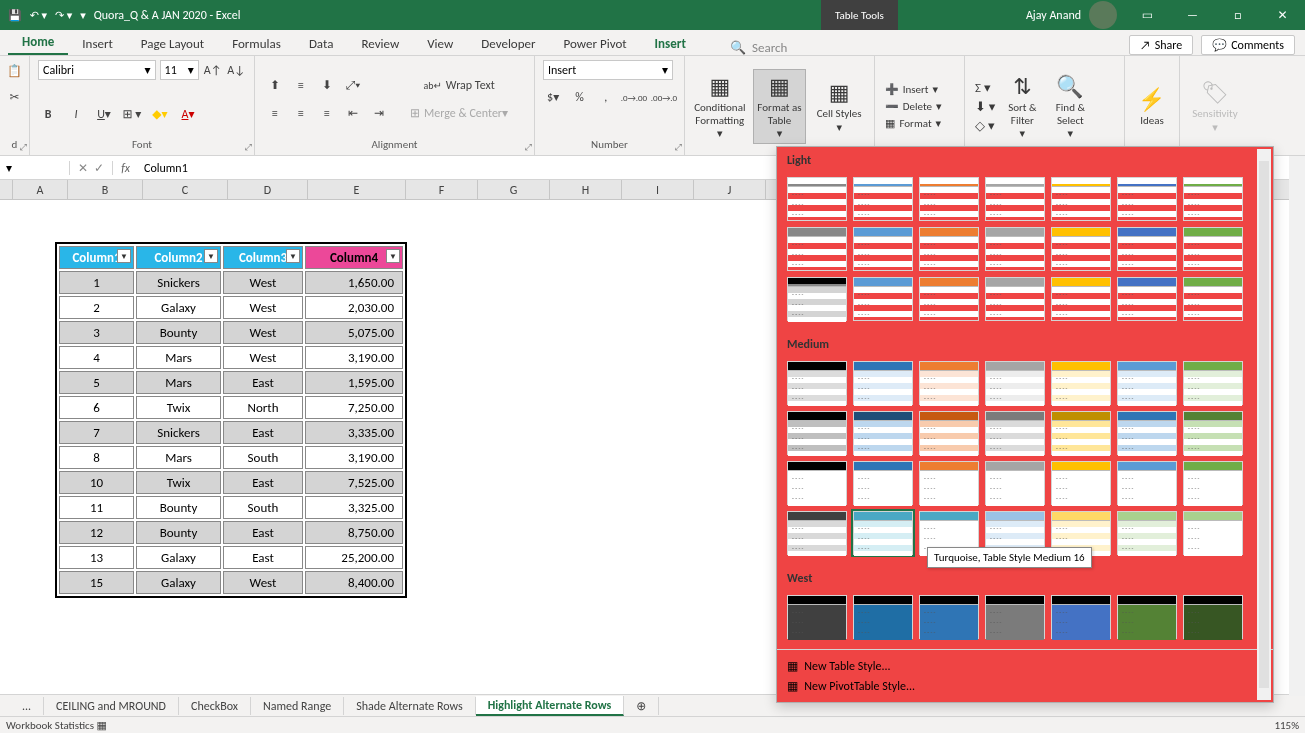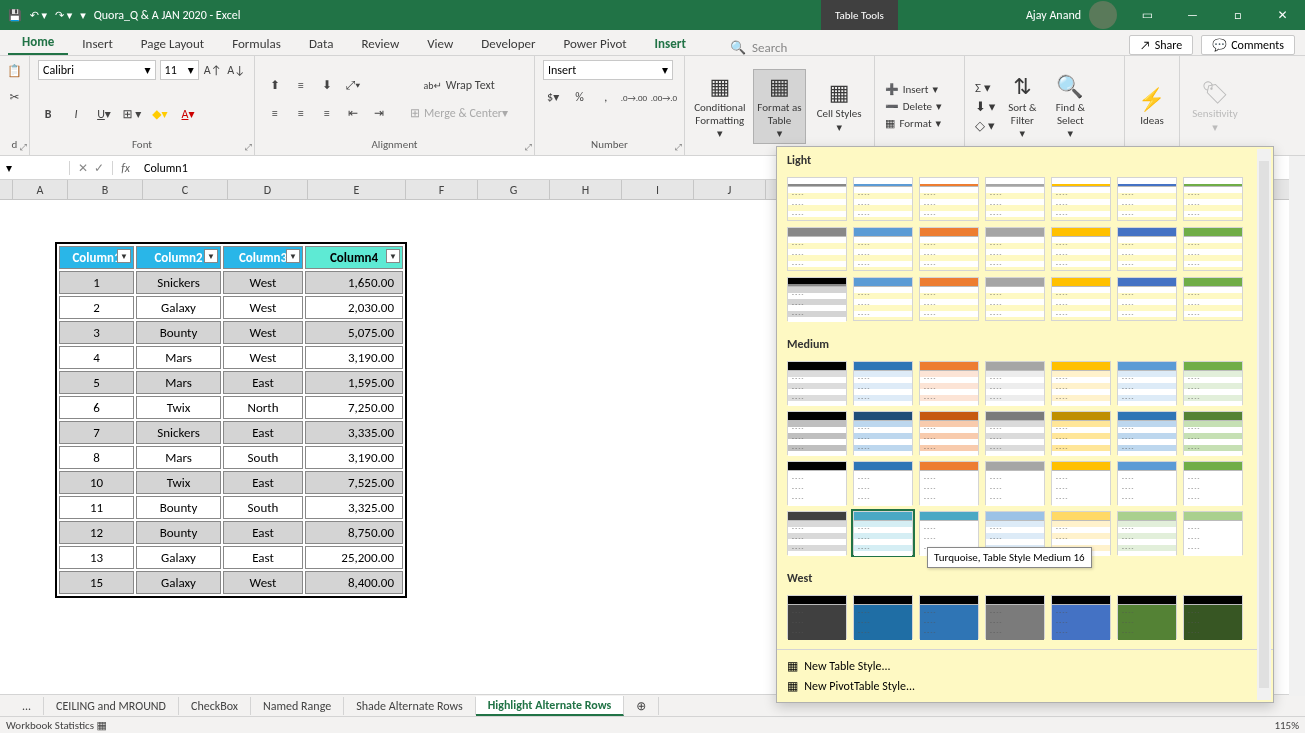--- a/index.html
+++ b/index.html
@@ -51,38 +51,38 @@
 .fbinput { flex:1; padding:0 6px; font-size:12px; }
 
 
 .colheads { height:20px; display:flex; background:#e6e6e6; border-bottom:1px solid #c6c6c6; }
 .colheads .ch { border-right:1px solid #c6c6c6; text-align:center; font-size:12px; color:#444; line-height:20px; }
 
 
 .grid { position:relative; }
 .datatable { position:absolute; left:55px; top:42px; border:2px solid #000; }
 .datatable th { background:#29b6e8; color:#fff; font-weight:bold; border:1px solid #888; padding:2px 4px; font-size:13px; text-align:center; position:relative; }
-.datatable th.c4 { background:#5eead4; color:#000; }
+.datatable th.c4 { background:#ec4899; color:#000; }
 .datatable th .fbtn { position:absolute; right:2px; top:2px; width:14px; height:14px; background:#fff; border:1px solid #888; font-size:8px; line-height:12px; color:#333; }
 .datatable td { border:1px solid #888; padding:2px 8px; font-size:13px; text-align:center; }
 .datatable td.num { text-align:right; }
 .datatable tr.band td { background:#d4d4d4; }
 .datatable th, .datatable td { height:23px; }
 .datatable .c1 { width:75px; } .datatable .c2 { width:85px; } .datatable .c3 { width:80px; } .datatable .c4 { width:98px; }
 
 
 .sheettabs { position:absolute; bottom:17px; left:0; right:0; height:22px; background:#f3f2f1; border-top:1px solid #d4d4d4; display:flex; align-items:center; padding-left:10px; font-size:12px; }
 .sheettabs .st { padding:2px 12px; border-right:1px solid #d4d4d4; color:#444; }
 .sheettabs .st.active { background:#fff; color:#217346; font-weight:600; border-bottom:2px solid #217346; }
 
 
 .statusbar { position:absolute; bottom:0; left:0; right:0; height:17px; background:#f3f2f1; border-top:1px solid #d4d4d4; display:flex; align-items:center; font-size:11px; padding:0 6px; justify-content:space-between; color:#444; }
 
 
-.gallery { position:absolute; left:776px; top:146px; width:498px; background:#fef9c3; border:1px solid #b0b0b0; box-shadow:0 4px 12px rgba(0,0,0,.2); font-size:12px; z-index:100; }
+.gallery { position:absolute; left:776px; top:146px; width:498px; background:#ef4444; border:1px solid #b0b0b0; box-shadow:0 4px 12px rgba(0,0,0,.2); font-size:12px; z-index:100; }
 .gallery .section-head { padding:6px 10px; font-weight:600; color:#333; }
 .gallery .thumbs { display:grid; grid-template-columns:repeat(7,60px); gap:6px; padding:4px 10px 10px 10px; }
 .thumb { width:60px; height:44px; border:1px solid #d4d4d4; position:relative; cursor:pointer; }
 .thumb.hover { outline:2px solid #217346; }
 .thumb .hdr { height:8px; }
 .thumb .rows { height:36px; background:repeating-linear-gradient(#fff 0 6px, transparent 6px 12px); border-top:1px solid #bbb; position:relative; }
 .thumb .rows::after { content:"- - - -\A- - - -\A- - - -"; white-space:pre; position:absolute; font-size:6px; color:#555; top:2px; left:4px; line-height:10px; }
 
 
 .thumb.med .rows { background:repeating-linear-gradient(var(--band) 0 6px, #fff 6px 12px); }

